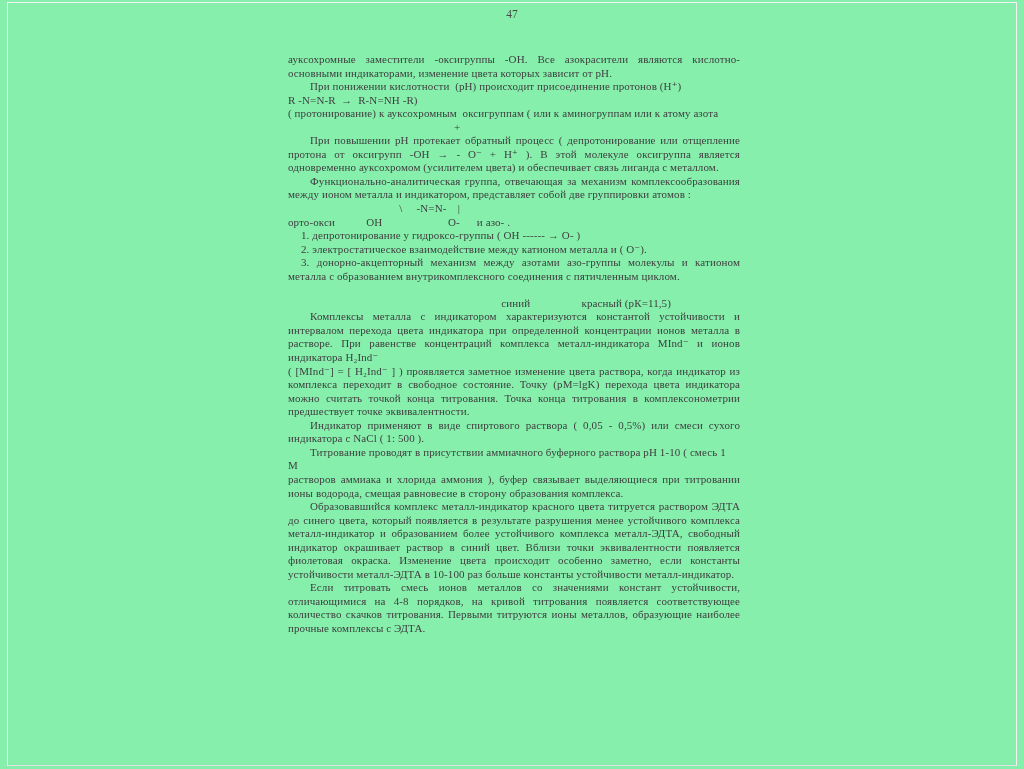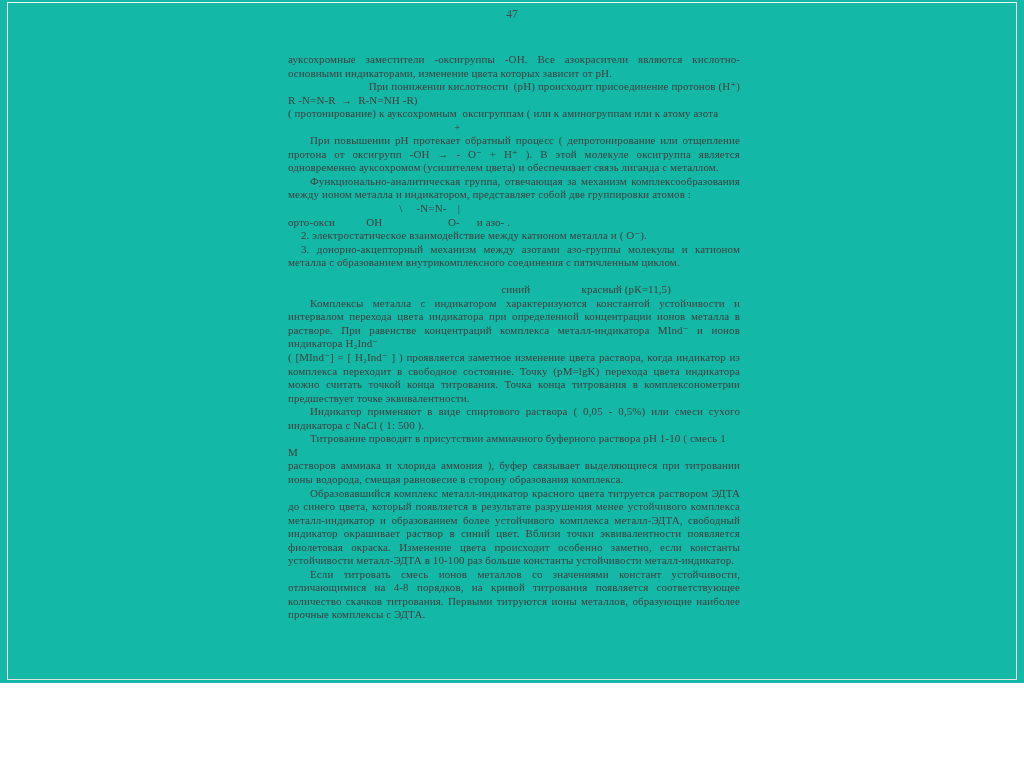--- a/index.html
+++ b/index.html
@@ -3,21 +3,21 @@
 <meta charset="utf-8">
 <style>
   * { margin: 0; padding: 0; box-sizing: border-box; }
   html, body {
     width: 1024px; height: 769px;
     background: #ffffff;
     overflow: hidden;
     font-family: "Liberation Serif", "DejaVu Serif", serif;
     color: #3e3e3e;
   }
-  .slide { position: relative; width: 1024px; height: 683px; background: #14b8a6; }
+  .slide { position: relative; width: 1024px; height: 769px; background: #86efac; }
   .frame {
     position: absolute; top: 2px; bottom: 3px; left: 7px; right: 7px;
     border: 1px solid #f2f2f2;
     border-bottom-color: #e2e2e2;
     pointer-events: none;
   }
   .pagenum {
     position: absolute; top: 8px; left: 0; width: 100%;
     text-align: center;
     font-size: 11.5px;
@@ -28,21 +28,21 @@
     font-size: 11px;
     line-height: 13.55px;
     letter-spacing: 0.1px;
     color: #3e3e3e;
   }
   .content p { margin: 0; }
   .j { text-align: justify; }
   .ind { text-indent: 22px; }
   .li { text-indent: 13px; }
   .pre { white-space: pre; }
-  .ind-line { padding-left: 22px; white-space: pre; text-align: right; }
+  .ind-line { padding-left: 22px; white-space: pre; }
   .plus-line { padding-left: 166px; white-space: pre; }
   .eq { padding-left: 162px; white-space: pre; }
   .blank { height: 13.55px; }
   .head { text-align: center; font-weight: bold; padding-left: 28px; }
 </style>
 </head>
 <body>
 
 <div class="slide">
   <div class="frame"></div>
@@ -59,20 +59,21 @@
     <div class="plus-line">+</div>
 
     <p class="j ind">При повышении рН протекает обратный процесс ( депротонирование или отщепление протона от оксигрупп -ОН → - О⁻ + Н⁺ ). В этой молекуле оксигруппа является одновременно ауксохромом (усилителем цвета) и обеспечивает связь лиганда с металлом.</p>
 
     <p class="j ind">Функционально-аналитическая группа, отвечающая за механизм комплексообразования между ионом металла и индикатором, представляет собой две группировки атомов :</p>
 
     <div class="pre">                                       \     -N=N-    |</div>
     <div class="pre">орто-окси           ОН                       О-      и азо- .</div>
 
 
+    <p class="j li">1.  депротонирование у гидроксо-группы ( ОН ------ → О- )</p>
     <p class="j li">2.  электростатическое взаимодействие между катионом металла и ( О⁻).</p>
     <p class="j li">3.  донорно-акцепторный механизм между азотами азо-группы молекулы и катионом металла с образованием внутрикомплексного соединения с пятичленным циклом.</p>
 
     <div class="blank"></div>
 
     <div class="eq">                  синий                  красный (рК=11,5)</div>
 
     <p class="j ind">Комплексы металла с индикатором характеризуются константой устойчивости и интервалом перехода цвета индикатора при определенной концентрации ионов металла в растворе. При равенстве концентраций комплекса металл-индикатора MInd⁻ и ионов индикатора H₂Ind⁻</p>
 
     <p class="j">( [MInd⁻] = [ H₂Ind⁻ ] ) проявляется заметное изменение цвета раствора, когда индикатор из комплекса переходит в свободное состояние. Точку (pM=lgK) перехода цвета индикатора можно считать точкой конца титрования. Точка конца титрования в комплексонометрии предшествует точке эквивалентности.</p>

